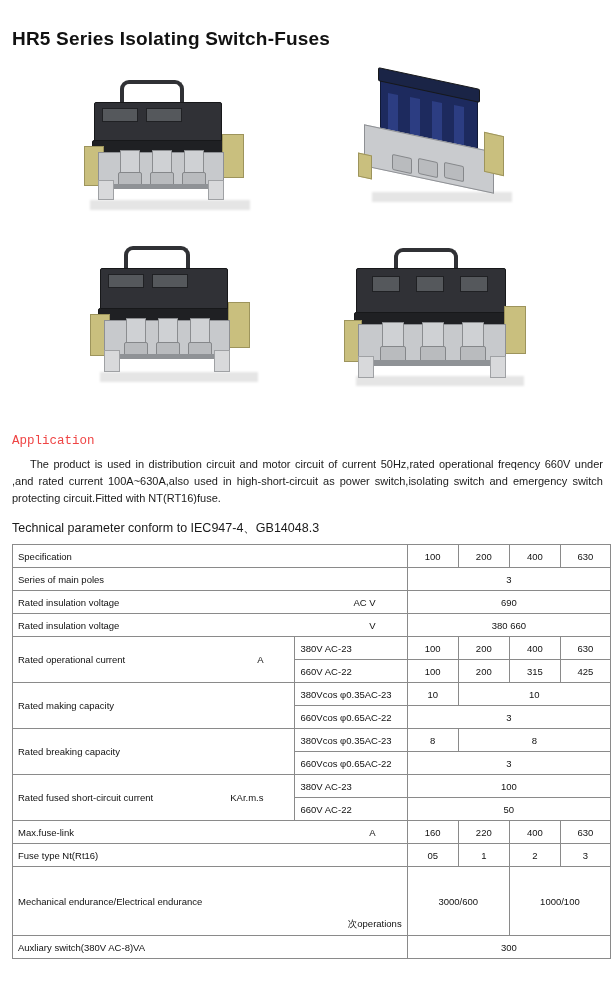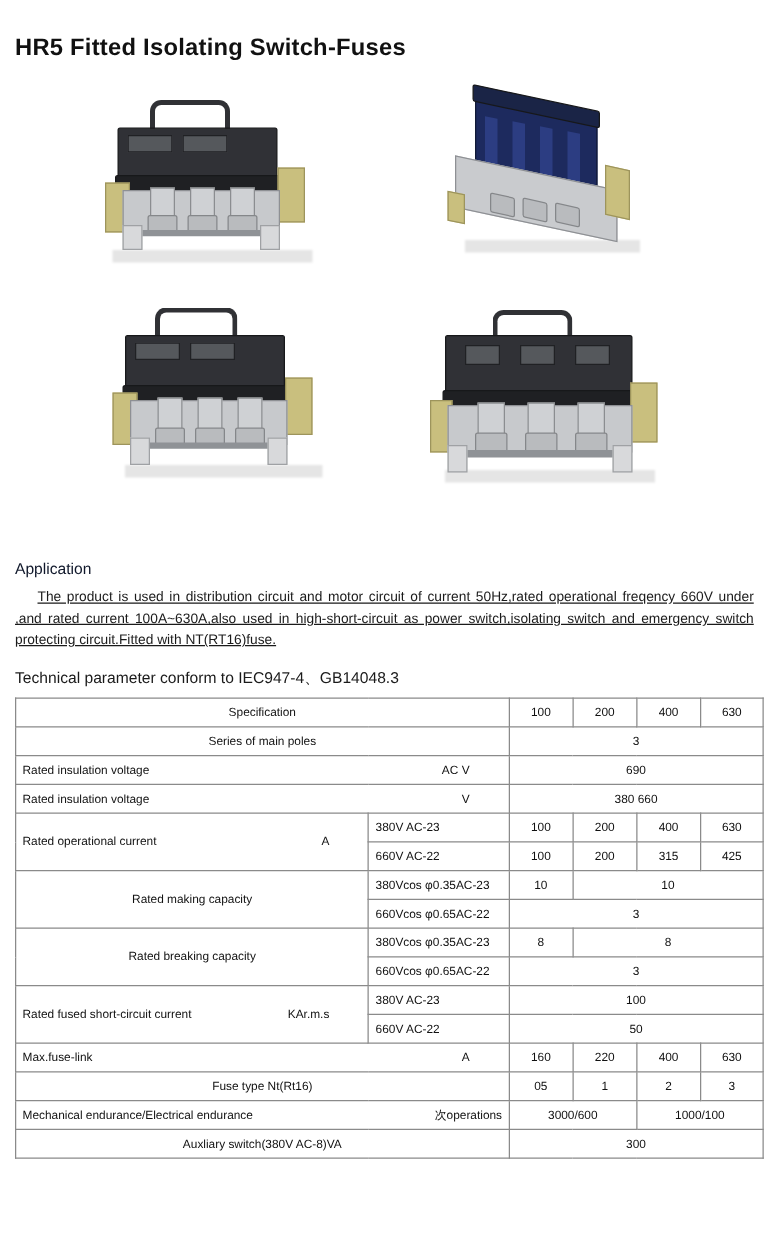--- a/index.html
+++ b/index.html
@@ -102,30 +102,30 @@
   }
   .sf .shadow {
     position: absolute;
     background: rgba(0,0,0,0.10);
     filter: blur(1px);
   }
 
   
   .section-head {
     font-size: 12.5px;
-    margin: 20px 0 8px 4px;
-    color: #0f172a;
+    margin: 6px 0 8px 4px;
+    color: #ef4444;
+    font-family: Liberation Mono, monospace;
   }
   .para {
     font-size: 11px;
     line-height: 17px;
     margin: 0 4px 0 4px;
     color: #1a1a1a;
     text-align: justify;
-    text-decoration: underline;
   }
   .para .indent { display: inline-block; width: 18px; }
   .tech-head {
     font-size: 12.5px;
     margin: 13px 0 7px 4px;
     color: #1a1a1a;
   }
 
   
   table.spec {
@@ -136,32 +136,32 @@
     table-layout: fixed;
   }
   table.spec td {
     border: 1px solid #8a8a8a;
     padding: 4px 5px;
     height: 14px;
     vertical-align: middle;
     color: #111;
   }
   td.c { text-align: center; }
-  td.lbl { text-align: center; }
+  td.lbl { text-align: left; }
   td.sub { text-align: left; padding-left: 6px; }
   .lbl-wrap { display: flex; justify-content: space-between; align-items: center; }
-  .lbl-wrap .u1 { padding-left: 6px; }
+  .lbl-wrap .u1 { padding-left: 6px; margin-top: 47px; }
   .lbl-wrap .u2 { padding-left: 10px; padding-right: 26px; }
 </style>
 </head>
 <body>
 
 <div class="page">
 
-  <h1 class="page-title">HR5 Fitted Isolating Switch-Fuses</h1>
+  <h1 class="page-title">HR5 Series Isolating Switch-Fuses</h1>
 
   <div class="gallery">
 
     <div class="photo" style="left:72px; top:12px; width:180px; height:138px;">
       <div class="sf">
         <div class="shadow" style="left:10px; top:120px; width:160px; height:10px;"></div>
 
         <div class="handle" style="left:40px; top:0px; width:56px; height:24px;"></div>
 
         <div class="lid" style="left:14px; top:22px; width:126px; height:46px; background:#303136;"></div>

